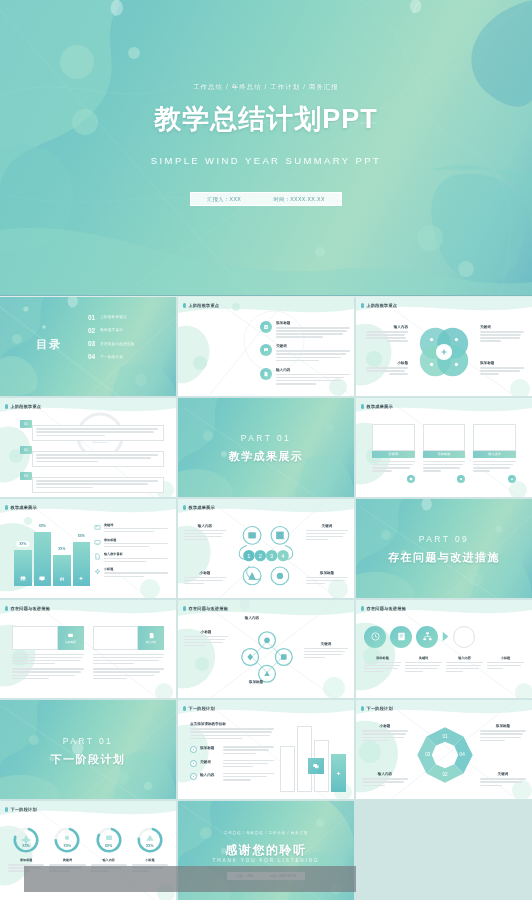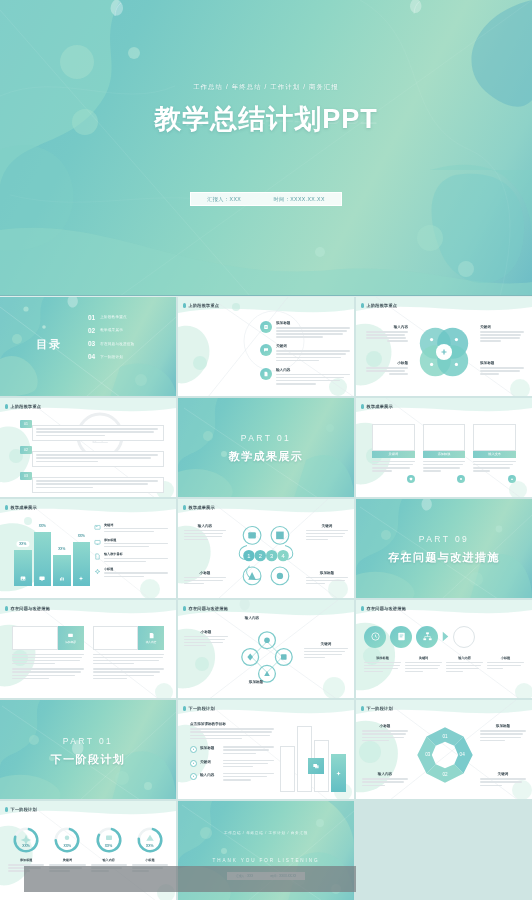--- a/index.html
+++ b/index.html
@@ -149,20 +149,21 @@
       <path d="M12 2 C6 6 5 13 9 17 C13 21 19 17 19 11 C19 6 15 3 12 2 Z" fill="#ffffff" opacity=".6"></path>
       <path d="M11 19 C11 14 13 9 17 6" stroke="#ffffff" stroke-width="1" fill="none" opacity=".8"></path>
     </svg>
     <svg style="position:absolute;left:404px;top:-4px;width:22px;height:22px;opacity:.5" viewBox="0 0 24 24">
       <path d="M12 2 C6 6 5 13 9 17 C13 21 19 17 19 11 C19 6 15 3 12 2 Z" fill="#ffffff" opacity=".6"></path>
       <path d="M11 19 C11 14 13 9 17 6" stroke="#ffffff" stroke-width="1" fill="none" opacity=".8"></path>
     </svg>
     <div class="breadcrumb">工作总结  /  年终总结  /  工作计划  /  商务汇报</div>
     <div class="maintitle">教学总结计划PPT</div>
     <div class="mirror">教学总结计划PPT</div>
+    <div class="subtitle">SIMPLE WIND YEAR SUMMARY PPT</div>
     <div class="infobar">
       <span>汇报人：XXX</span>
       <span>时间：XXXX.XX.XX</span>
     </div>
   </div>
 
   <div id="grid">
 
     <div class="thumb teal-bg">
       <svg class="blobs" viewBox="0 0 176 100" preserveAspectRatio="none">
@@ -1017,20 +1018,21 @@
         <path d="M150,0 C170,14 176,34 176,44 L176,0 Z" fill="#6dc3c8" opacity=".4"></path>
         <circle cx="28" cy="32" r="6" fill="#a9e2cf" opacity=".4"></circle>
         <circle cx="46" cy="50" r="3" fill="#bdeada" opacity=".45"></circle>
         <circle cx="120" cy="78" r="7" fill="#a9e2cf" opacity=".35"></circle>
         <circle cx="142" cy="22" r="4" fill="#bdeada" opacity=".4"></circle>
         <circle cx="158" cy="88" r="5" fill="#b5e6d6" opacity=".35"></circle>
         <line x1="4" y1="4" x2="144" y2="100" stroke="#fff" stroke-width=".4" opacity=".3"></line>
         <line x1="176" y1="10" x2="70" y2="100" stroke="#fff" stroke-width=".4" opacity=".25"></line>
       </svg>
       <div class="end-crumb">工作总结 / 年终总结 / 工作计划 / 商务汇报</div>
+      <div class="end-title">感谢您的聆听</div>
       <div class="end-sub">THANK YOU FOR LISTENING</div>
       <div class="end-bar">
         <span>汇报人：XXX</span>
         <span>时间：XXXX.XX.XX</span>
       </div>
     </div>
 
   </div>
 
   <div id="wm">

